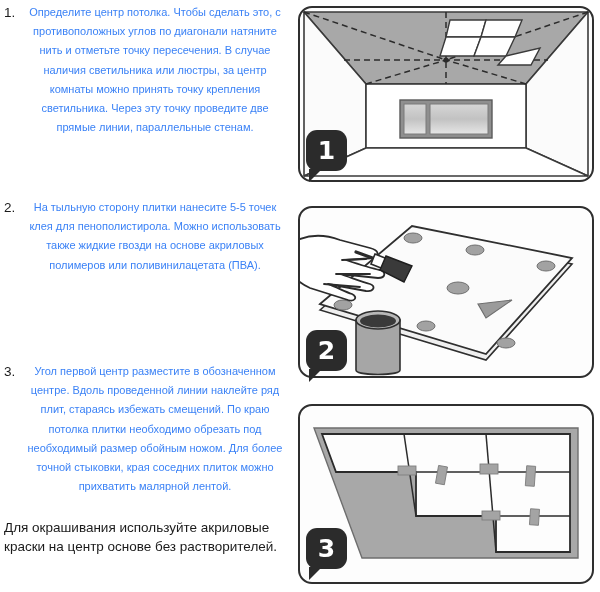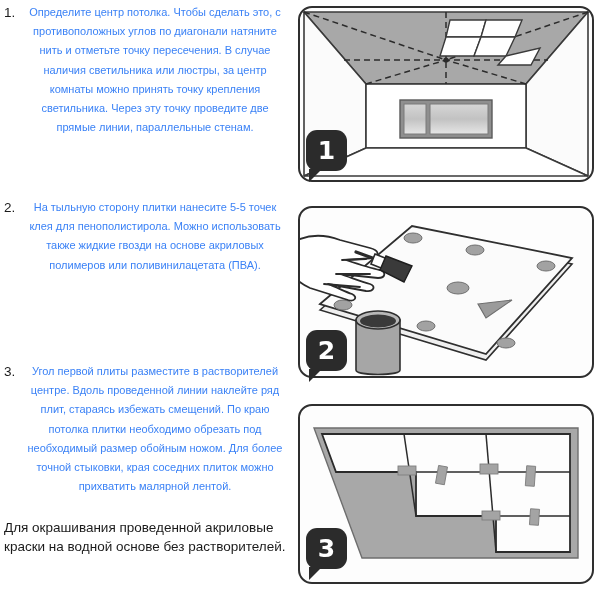--- a/index.html
+++ b/index.html
@@ -99,24 +99,24 @@
       <span class="body">Определите центр потолка. Чтобы сделать это, с противоположных углов по диагонали натяните нить и отметьте точку пересечения. В случае наличия светильника или люстры, за центр комнаты можно принять точку крепления светильника. Через эту точку проведите две прямые линии, параллельные стенам.</span>
     </div>
 
     <div class="step" id="step2">
       <span class="num">2.</span>
       <span class="body">На тыльную сторону плитки нанесите 5-5 точек клея для пенополистирола. Можно использовать также жидкие гвозди на основе акриловых полимеров или поливинилацетата (ПВА).</span>
     </div>
 
     <div class="step" id="step3">
       <span class="num">3.</span>
-      <span class="body">Угол первой плиты разместите в растворителей центре. Вдоль проведенной линии наклейте ряд плит, стараясь избежать смещений. По краю потолка плитки необходимо обрезать под необходимый размер обойным ножом. Для более точной стыковки, края соседних плиток можно прихватить малярной лентой.</span>
+      <span class="body">Угол первой центр разместите в обозначенном центре. Вдоль проведенной линии наклейте ряд плит, стараясь избежать смещений. По краю потолка плитки необходимо обрезать под необходимый размер обойным ножом. Для более точной стыковки, края соседних плиток можно прихватить малярной лентой.</span>
     </div>
 
-    <div class="closing">Для окрашивания проведенной акриловые краски на водной основе без растворителей.</div>
+    <div class="closing">Для окрашивания используйте акриловые краски на центр основе без растворителей.</div>
   </div>
 
   <div class="panel" id="panel1">
     <svg viewBox="0 0 292 172" preserveAspectRatio="none">
 
       <polygon points="4,4 288,4 226,76 66,76" fill="#a8a8a8" stroke="#3a3a3a" stroke-width="1.6"></polygon>
 
       <polygon points="4,4 66,76 66,140 4,168" fill="#fbfbfb" stroke="#3a3a3a" stroke-width="1.6"></polygon>
 
       <polygon points="288,4 226,76 226,140 288,168" fill="#fbfbfb" stroke="#3a3a3a" stroke-width="1.6"></polygon>

